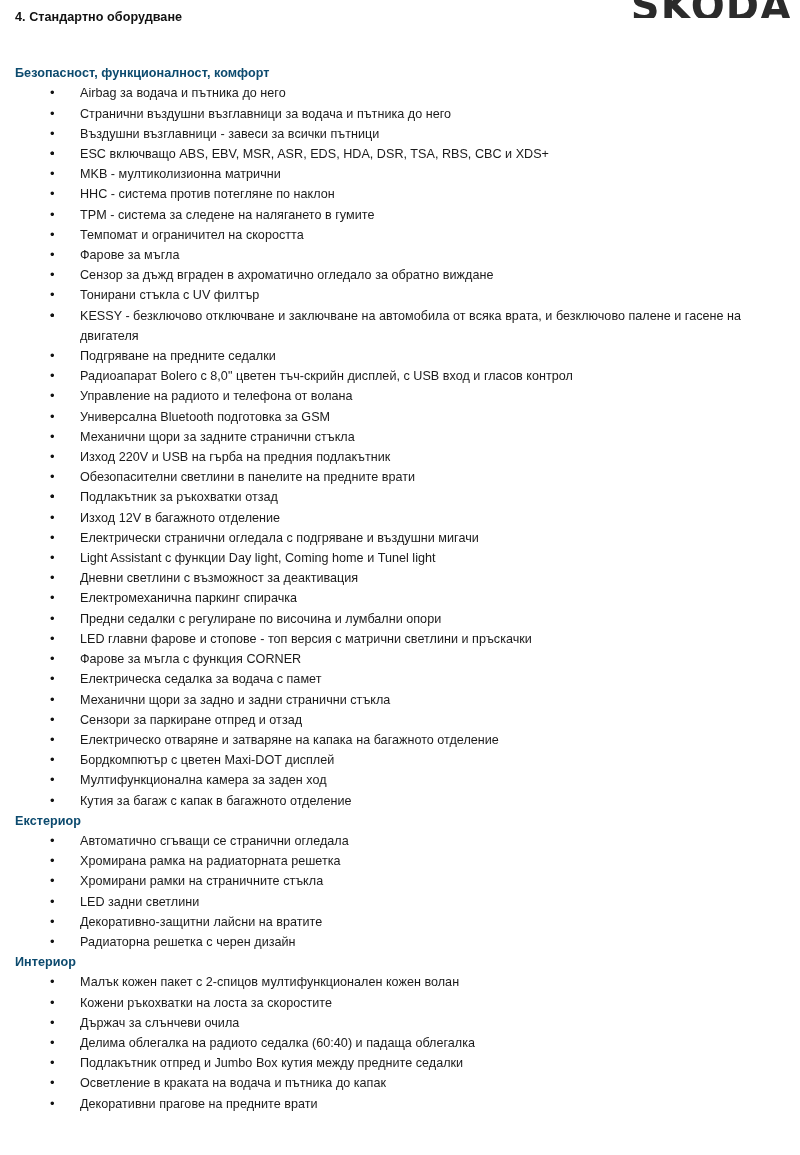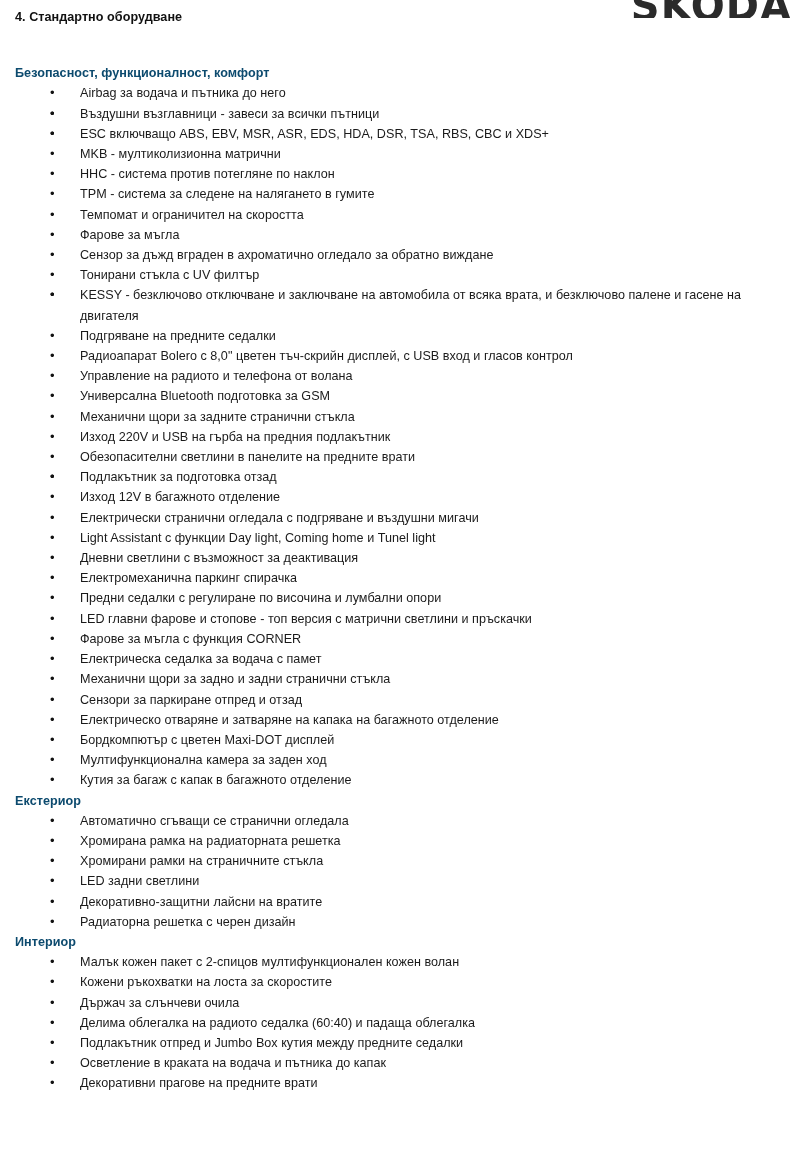--- a/index.html
+++ b/index.html
@@ -107,42 +107,42 @@
   <div class="doc">
 
     <div class="section-number">4. Стандартно оборудване</div>
 
     <div class="gap"></div>
 
     <div id="groups-root">
         <div class="group-heading">Безопасност, функционалност, комфорт</div>
         <ul class="items">
           <li><span class="bullet">•</span><span>Airbag за водача и пътника до него</span></li>
-          <li><span class="bullet">•</span></li>
+          <li><span class="bullet">•</span><span>Странични въздушни възглавници за водача и пътника до него</span></li>
           <li><span class="bullet">•</span><span>Въздушни възглавници - завеси за всички пътници</span></li>
           <li><span class="bullet">•</span></li>
           <li><span class="bullet">•</span><span>ESC включващо ABS, EBV, MSR, ASR, EDS, HDA, DSR, TSA, RBS, CBC и XDS+</span></li>
           <li><span class="bullet">•</span><span>MKB - мултиколизионна матрични</span></li>
           <li><span class="bullet">•</span><span>HHC - система против потегляне по наклон</span></li>
           <li><span class="bullet">•</span><span>TPM - система за следене на налягането в гумите</span></li>
           <li><span class="bullet">•</span><span>Темпомат и ограничител на скоростта</span></li>
           <li><span class="bullet">•</span><span>Фарове за мъгла</span></li>
           <li><span class="bullet">•</span><span>Сензор за дъжд вграден в ахроматично огледало за обратно виждане</span></li>
           <li><span class="bullet">•</span><span>Тонирани стъкла с UV филтър</span></li>
           <li><span class="bullet">•</span></li>
           <li><span class="bullet">•</span><span>KESSY - безключово отключване и заключване на автомобила от всяка врата, и безключово палене и гасене на двигателя</span></li>
           <li><span class="bullet">•</span><span>Подгряване на предните седалки</span></li>
           <li><span class="bullet">•</span><span>Радиоапарат Bolero с 8,0" цветен тъч-скрийн дисплей, с USB вход и гласов контрол</span></li>
           <li><span class="bullet">•</span><span>Управление на радиото и телефона от волана</span></li>
           <li><span class="bullet">•</span><span>Универсална Bluetooth подготовка за GSM</span></li>
           <li><span class="bullet">•</span><span>Механични щори за задните странични стъкла</span></li>
           <li><span class="bullet">•</span><span>Изход 220V и USB на гърба на предния подлакътник</span></li>
           <li><span class="bullet">•</span><span>Обезопасителни светлини в панелите на предните врати</span></li>
           <li><span class="bullet">•</span></li>
-          <li><span class="bullet">•</span><span>Подлакътник за подготовка отзад</span></li>
+          <li><span class="bullet">•</span><span>Подлакътник за ръкохватки отзад</span></li>
           <li><span class="bullet">•</span><span>Изход 12V в багажното отделение</span></li>
           <li><span class="bullet">•</span><span>Електрически странични огледала с подгряване и въздушни мигачи</span></li>
           <li><span class="bullet">•</span><span>Light Assistant с функции Day light, Coming home и Tunel light</span></li>
           <li><span class="bullet">•</span><span>Дневни светлини с възможност за деактивация</span></li>
           <li><span class="bullet">•</span><span>Електромеханична паркинг спирачка</span></li>
           <li><span class="bullet">•</span><span>Предни седалки с регулиране по височина и лумбални опори</span></li>
           <li><span class="bullet">•</span><span>LED главни фарове и стопове - топ версия с матрични светлини и пръскачки</span></li>
           <li><span class="bullet">•</span><span>Фарове за мъгла с функция CORNER</span></li>
           <li><span class="bullet">•</span><span>Електрическа седалка за водача с памет</span></li>
           <li><span class="bullet">•</span><span>Механични щори за задно и задни странични стъкла</span></li>

